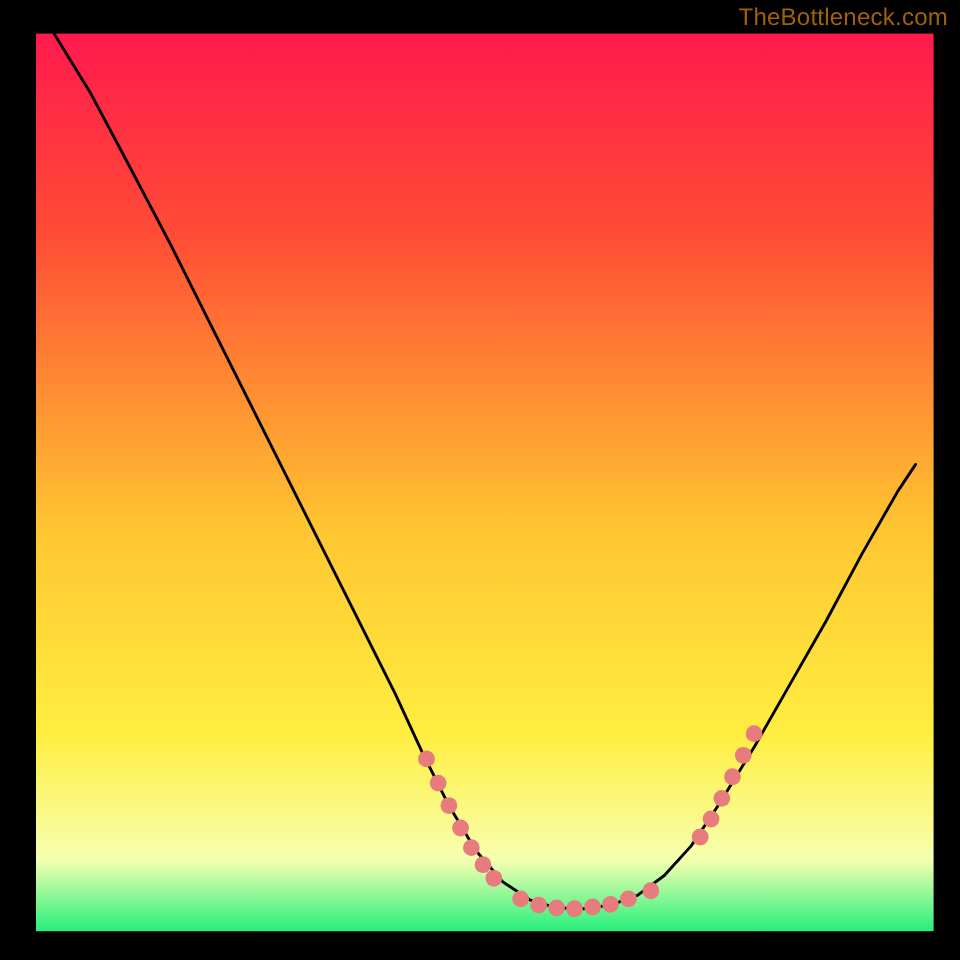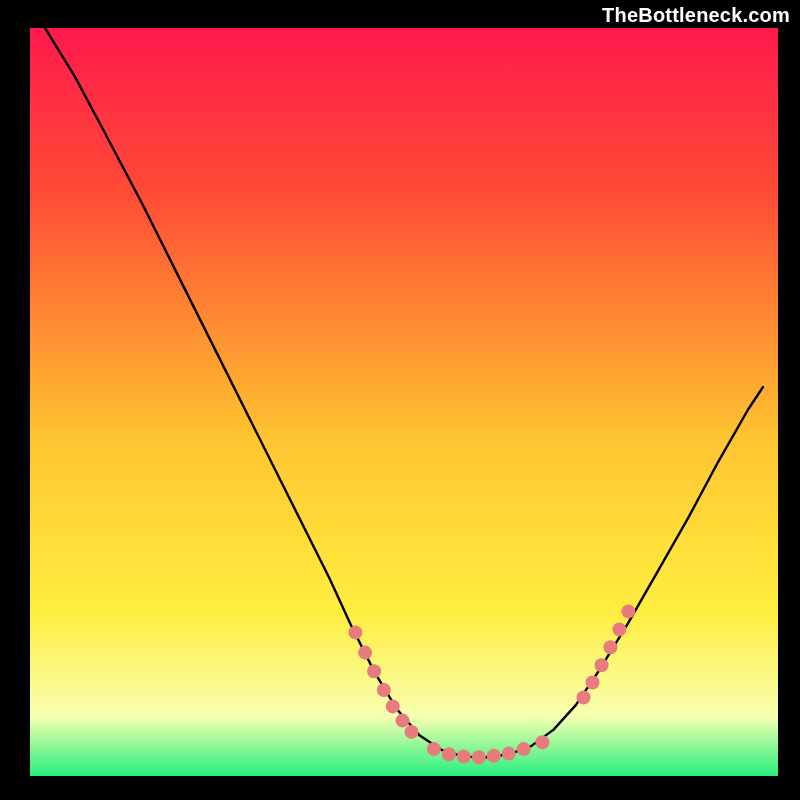--- a/index.html
+++ b/index.html
@@ -14,22 +14,22 @@
     position: relative;
     width: 800px;
     height: 800px;
   }
   .watermark {
     position: absolute;
     top: 4px;
     right: 10px;
     font-family: Arial, Helvetica, sans-serif;
     font-size: 20px;
-    font-weight: 700;
-    color: #ffffff;
+    font-weight: 400;
+    color: #a16207;
     letter-spacing: 0.2px;
     z-index: 5;
   }
   svg.plot {
     position: absolute;
     left: 0;
     top: 0;
     width: 800px;
     height: 800px;
   }

